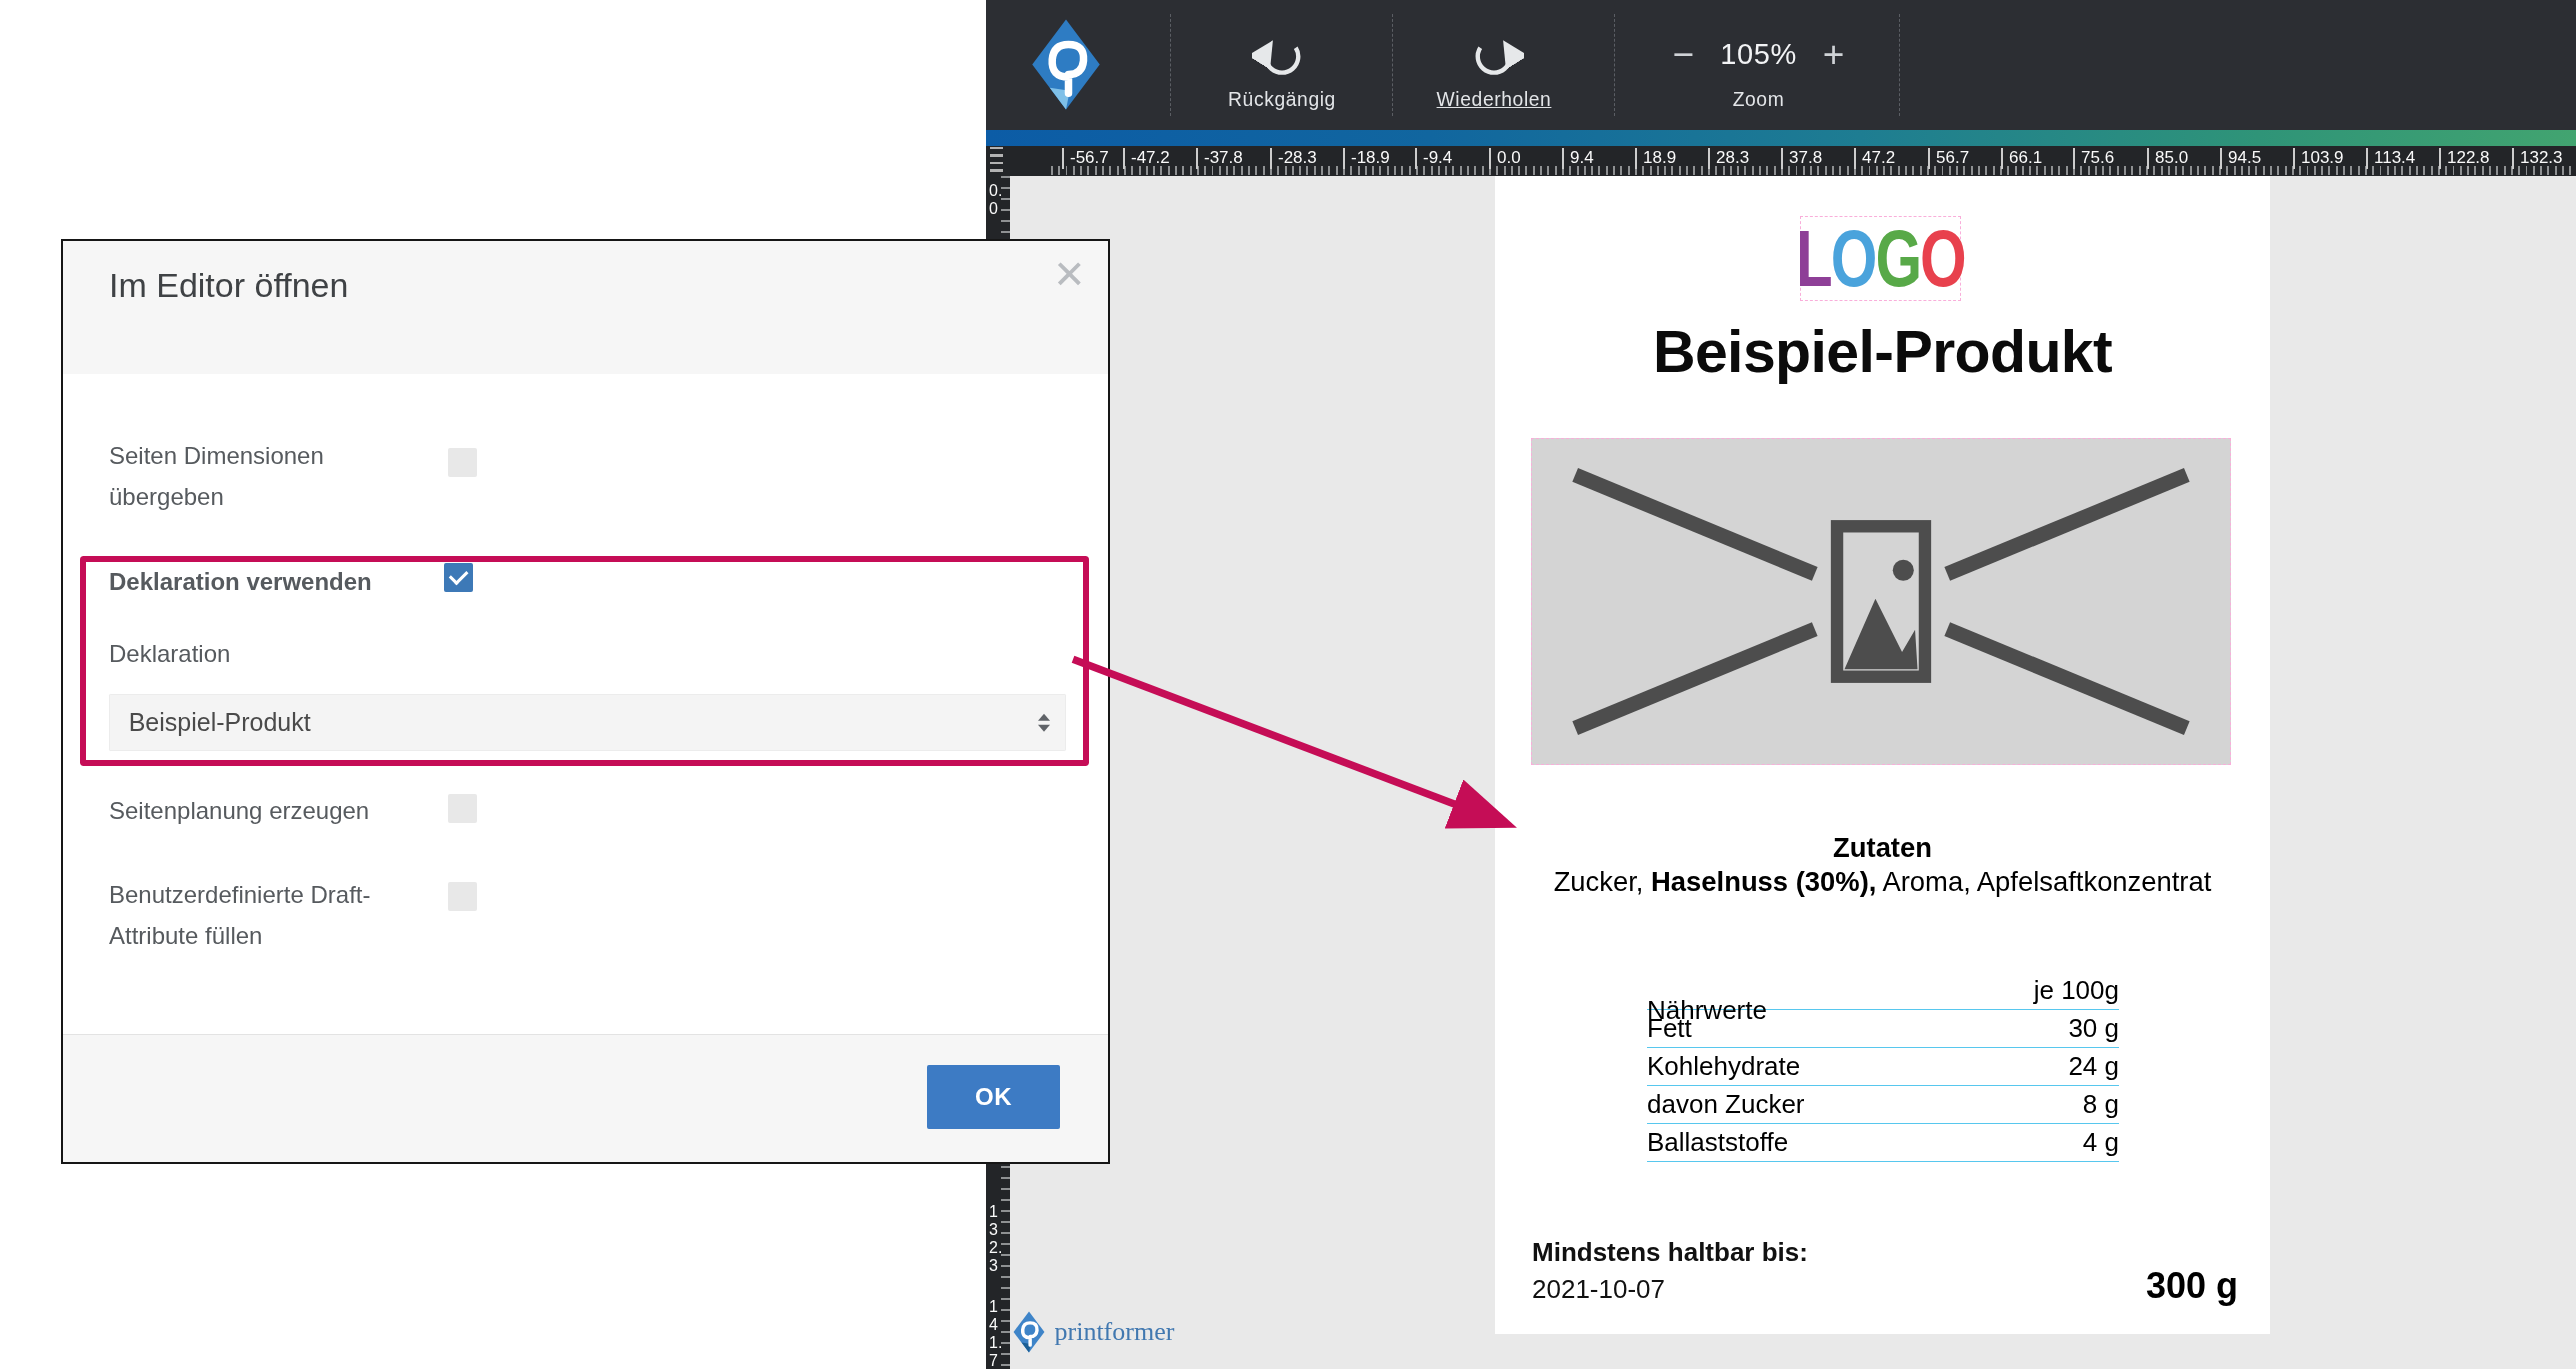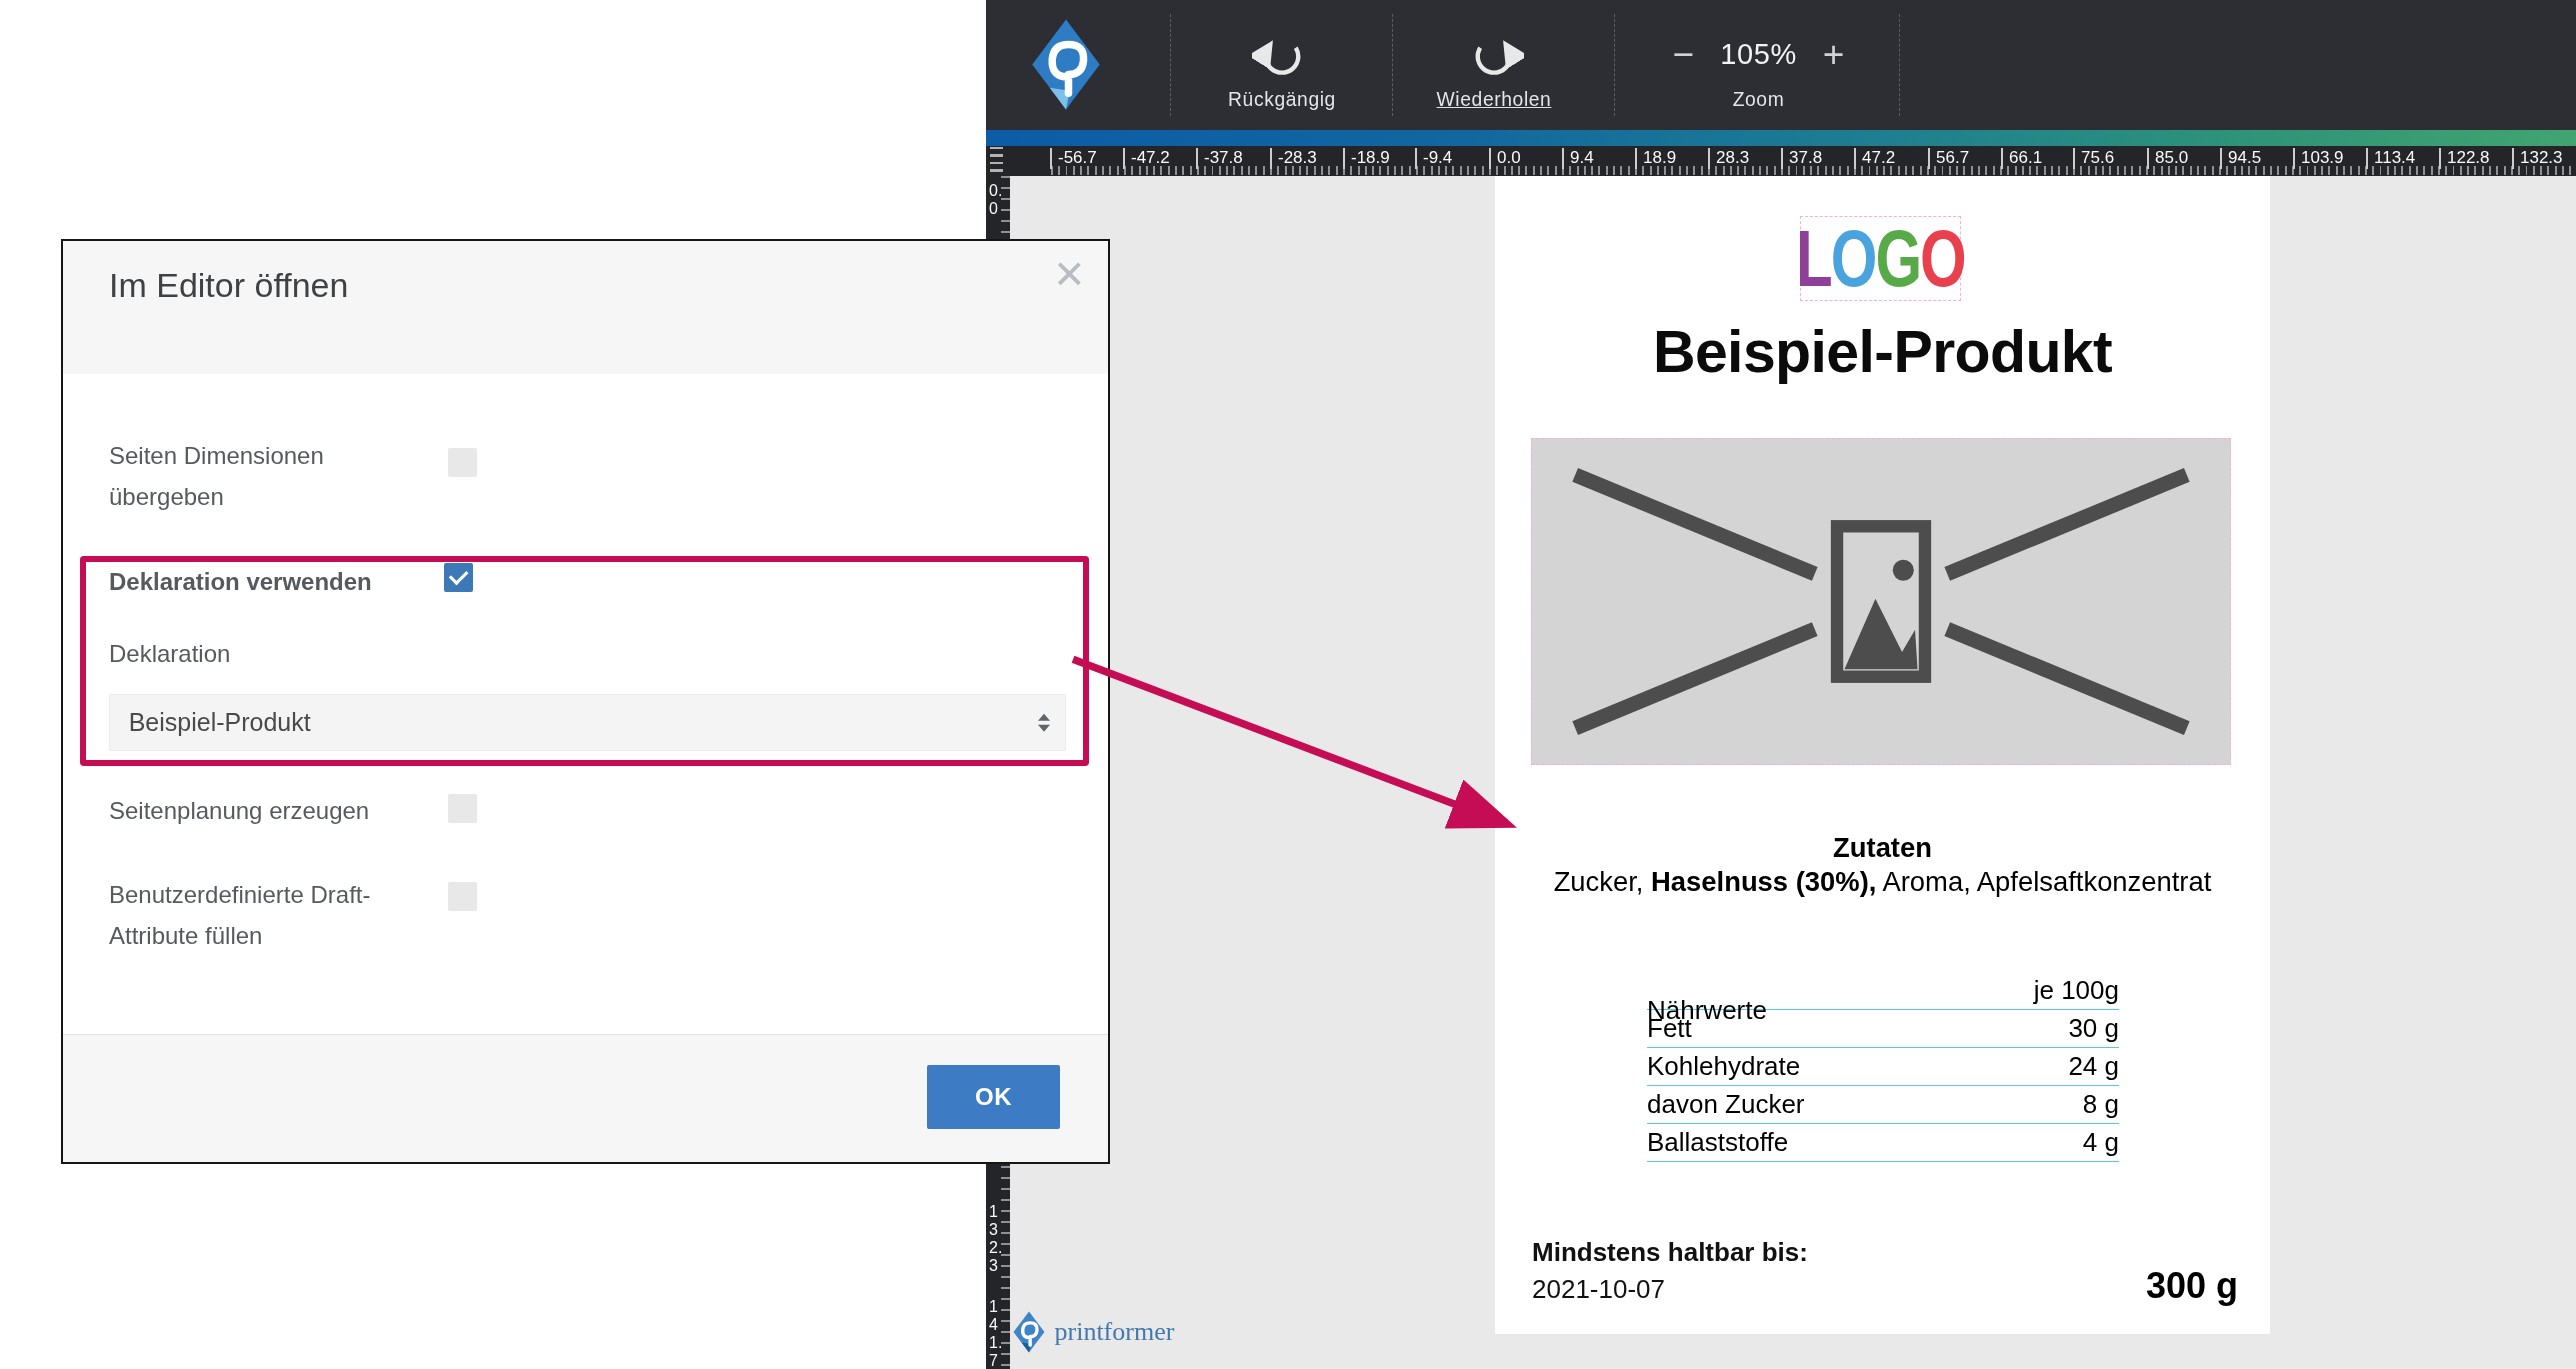--- a/index.html
+++ b/index.html
@@ -144,21 +144,21 @@
           <span class="zoom-btn">+</span>
         </div>
         <span class="tb-label">Zoom</span>
       </div>
     </div>
 
     <div class="grad-bar"></div>
 
     <div class="hruler">
       <div class="minors"></div>
-      <span class="hlabel" style="left:72px">-56.7</span>
+      <span class="hlabel" style="left:84px">-56.7</span>
       <span class="hlabel" style="left:145px">-47.2</span>
       <span class="hlabel" style="left:218px">-37.8</span>
       <span class="hlabel" style="left:292px">-28.3</span>
       <span class="hlabel" style="left:365px">-18.9</span>
       <span class="hlabel" style="left:437px">-9.4</span>
       <span class="hlabel" style="left:511px">0.0</span>
       <span class="hlabel" style="left:584px">9.4</span>
       <span class="hlabel" style="left:657px">18.9</span>
       <span class="hlabel" style="left:730px">28.3</span>
       <span class="hlabel" style="left:803px">37.8</span>

